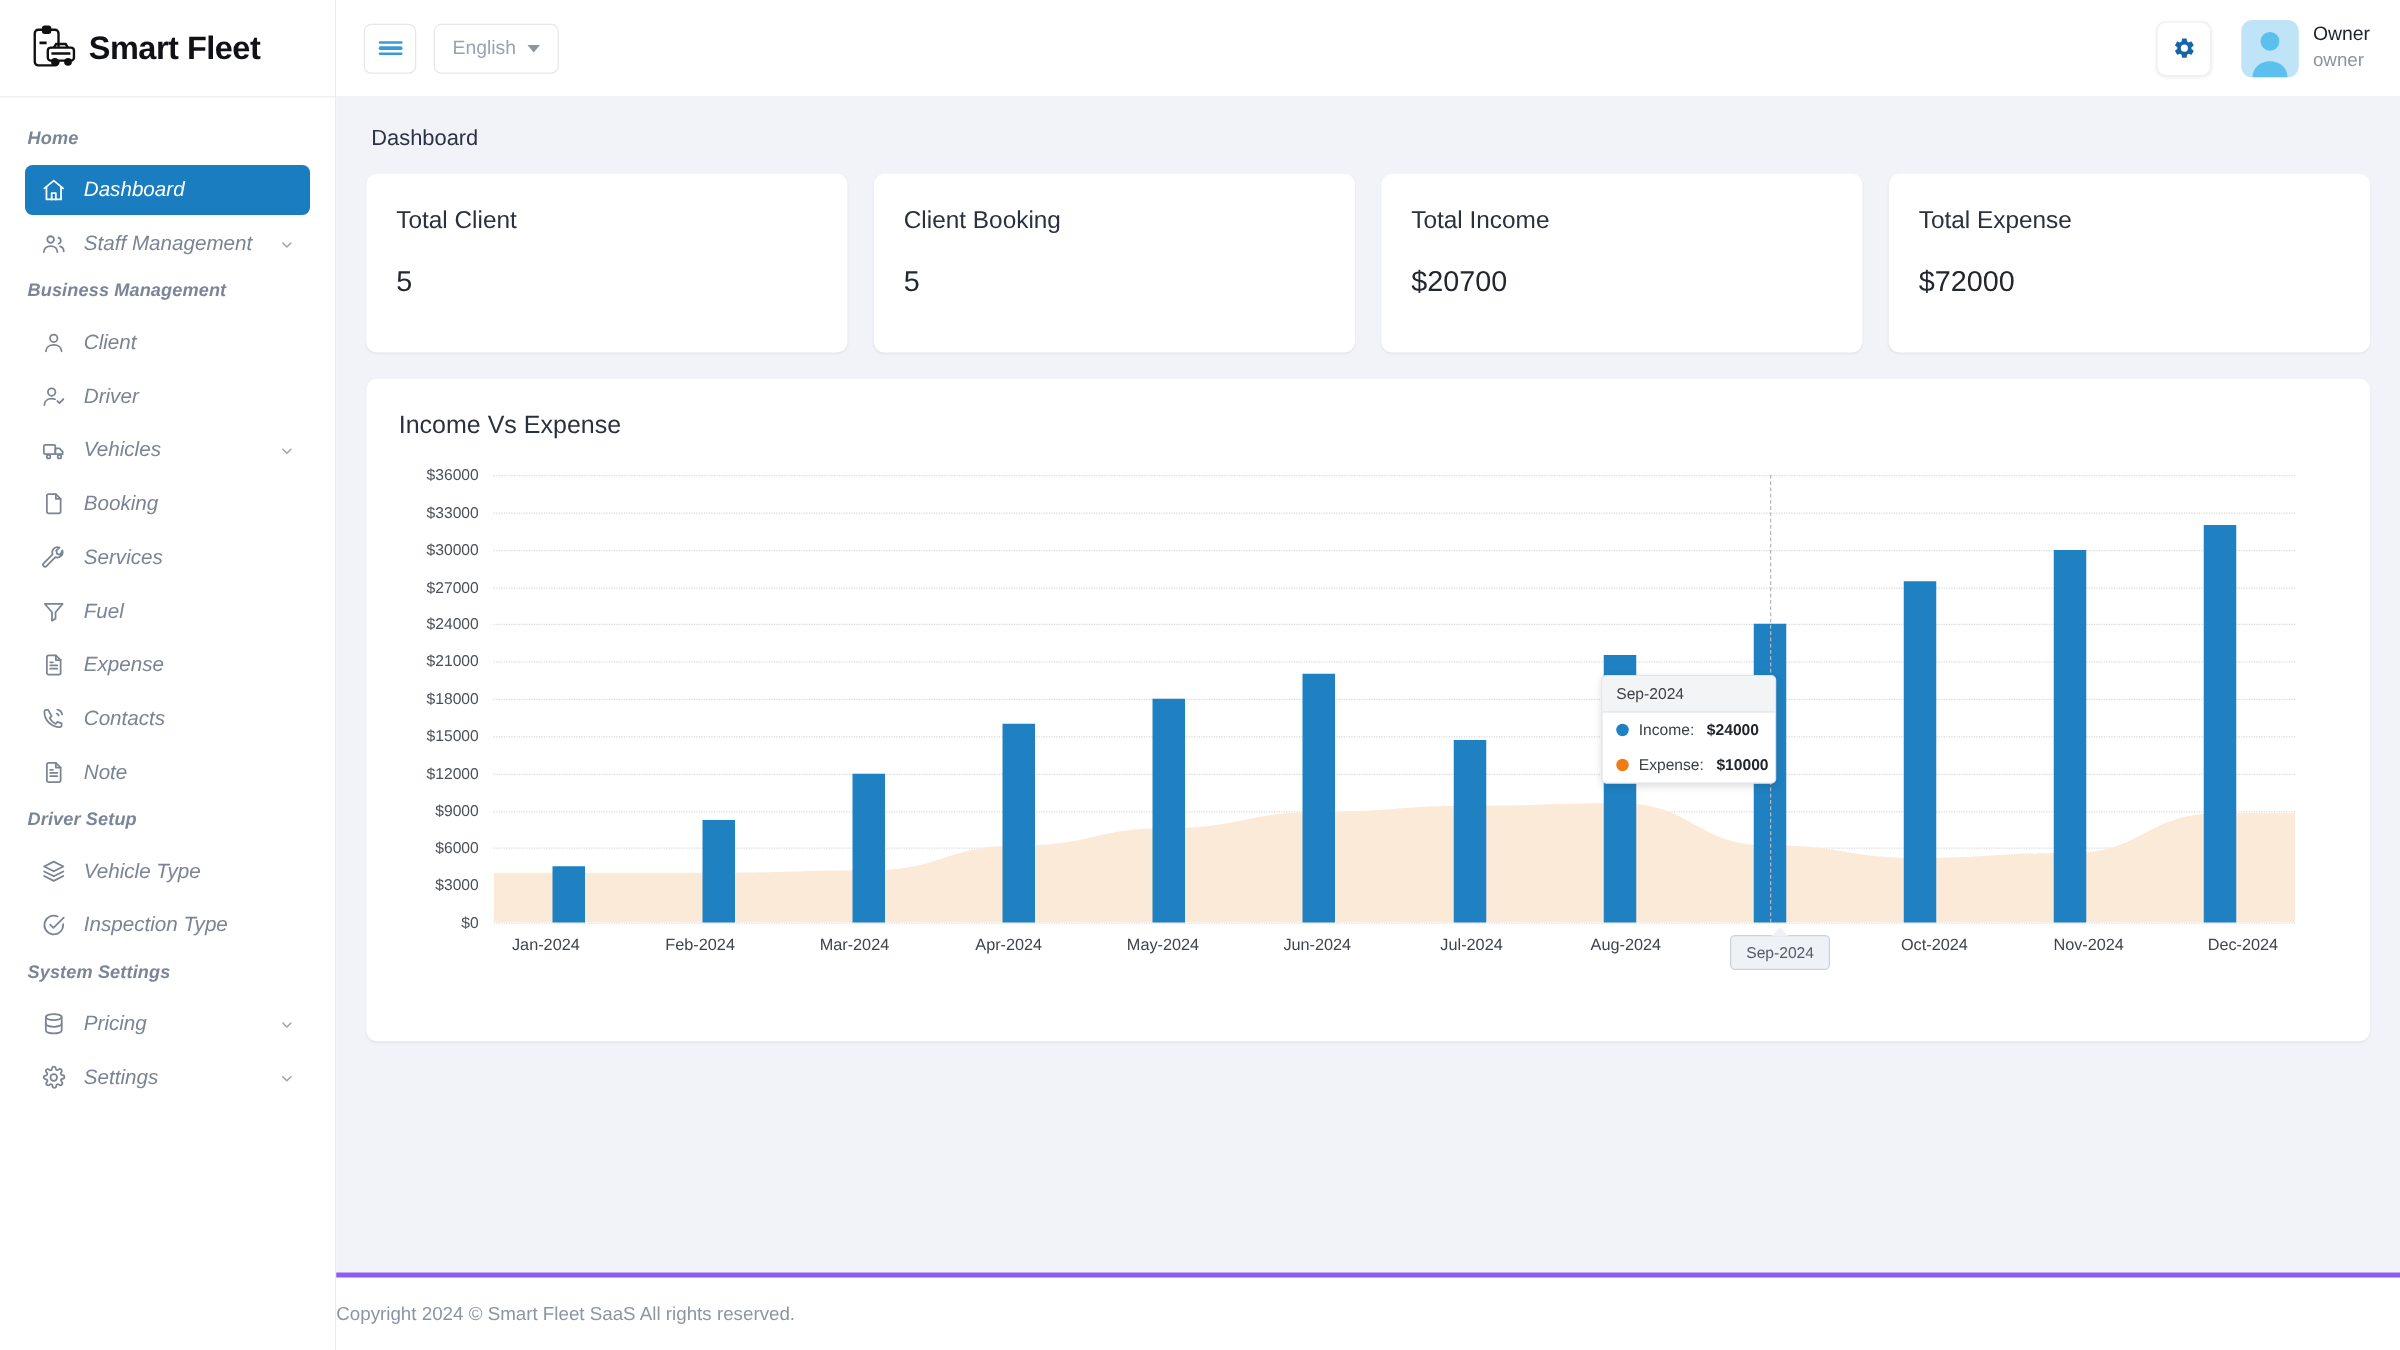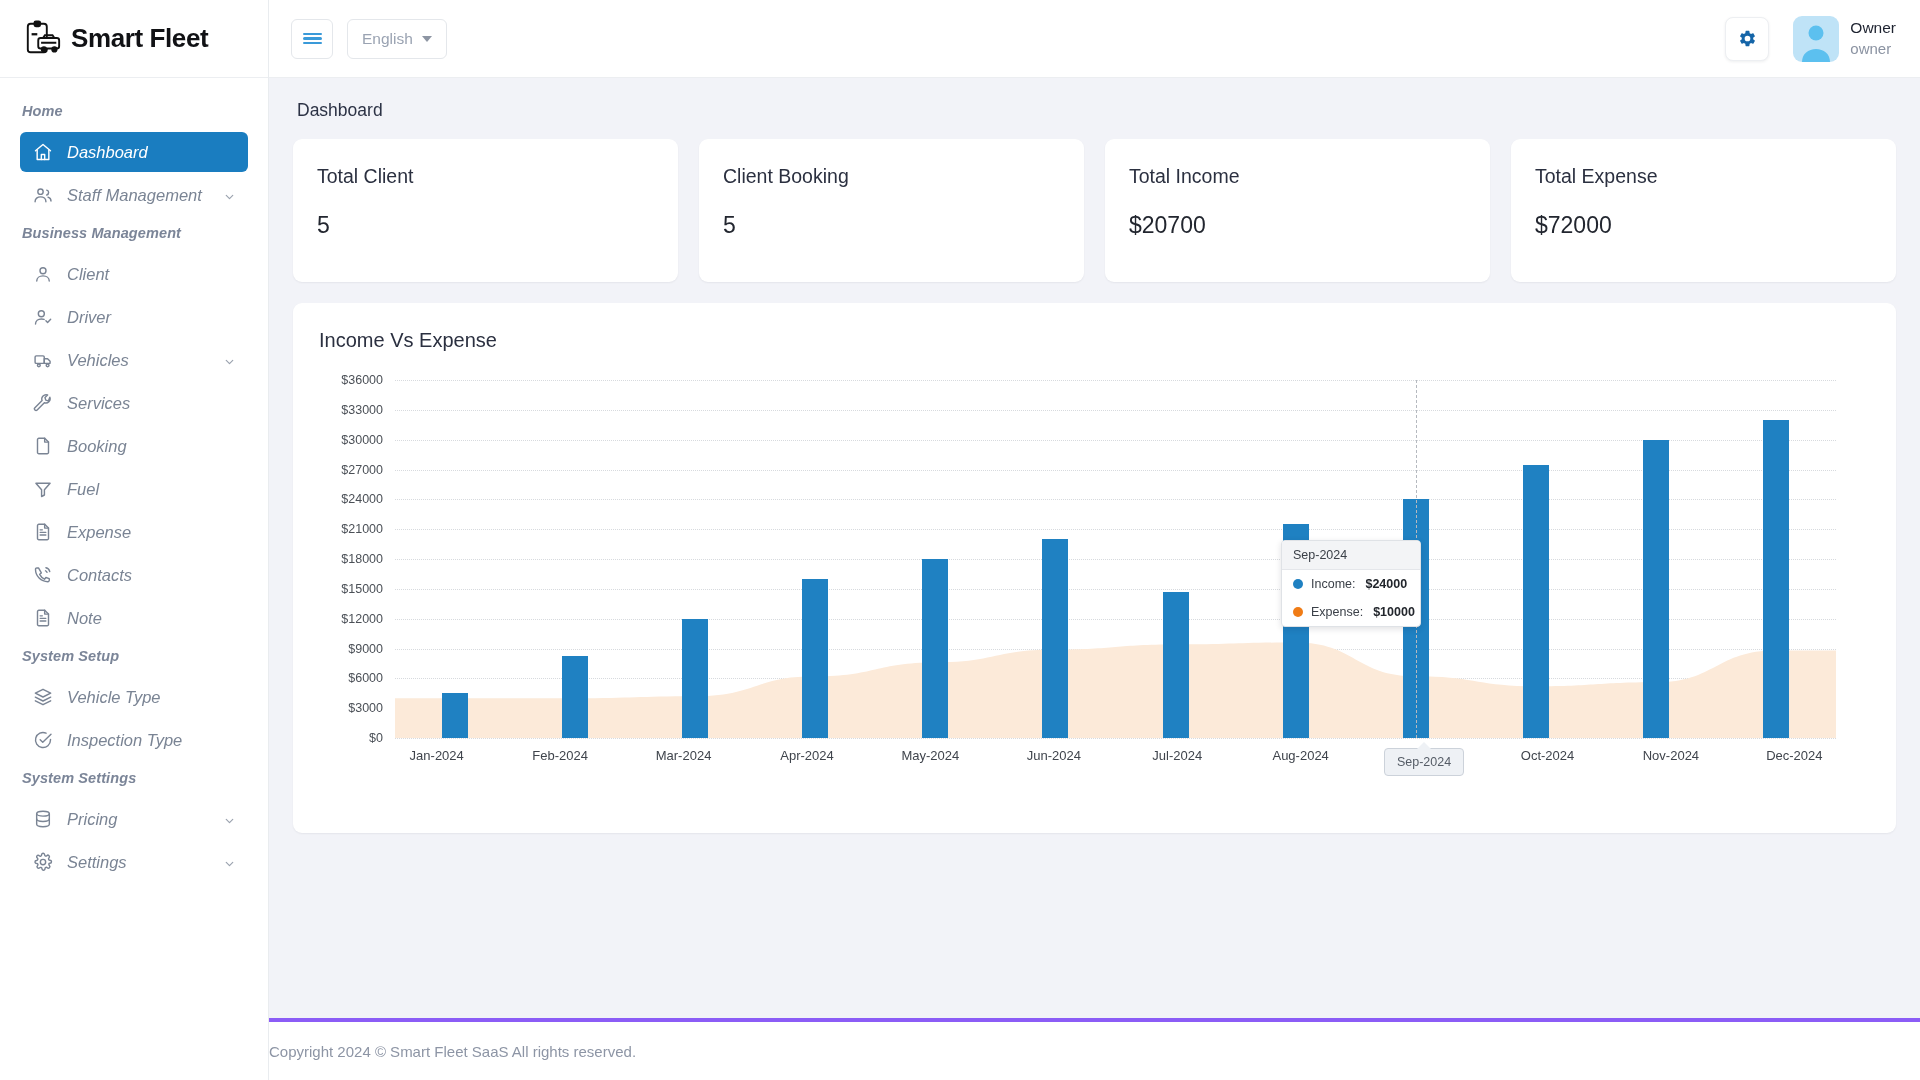--- a/index.html
+++ b/index.html
@@ -273,33 +273,33 @@
             </svg>
           </span>
           <span>Vehicles</span>
           <span class="chev"><svg viewBox="0 0 24 24" fill="none" stroke="currentColor" stroke-width="2.2" stroke-linecap="round" stroke-linejoin="round">
               <path d="M6 9l6 6 6-6"></path>
             </svg></span>
         </div>
         <div class="nav-item">
           <span class="ic">
             <svg viewBox="0 0 24 24" fill="none" stroke="currentColor" stroke-width="1.7" stroke-linecap="round" stroke-linejoin="round">
-              <path d="M20.2 5.1a5.1 5.1 0 01-6.6 6.6L5 20.3a1.9 1.9 0 01-2.7-2.7l8.6-8.6a5.1 5.1 0 016.6-6.6l-3.1 3.1.9 3.1 3.1.9z"></path>
-            </svg>
-          </span>
-          <span>Services</span>
-        </div>
-        <div class="nav-item">
-          <span class="ic">
-            <svg viewBox="0 0 24 24" fill="none" stroke="currentColor" stroke-width="1.7" stroke-linecap="round" stroke-linejoin="round">
               <path d="M14 2.7H7a1.6 1.6 0 00-1.6 1.6v15.4A1.6 1.6 0 007 21.3h10a1.6 1.6 0 001.6-1.6V7.3z"></path>
               <path d="M14 2.7v4.6h4.6"></path>
             </svg>
           </span>
           <span>Booking</span>
+        </div>
+        <div class="nav-item">
+          <span class="ic">
+            <svg viewBox="0 0 24 24" fill="none" stroke="currentColor" stroke-width="1.7" stroke-linecap="round" stroke-linejoin="round">
+              <path d="M20.2 5.1a5.1 5.1 0 01-6.6 6.6L5 20.3a1.9 1.9 0 01-2.7-2.7l8.6-8.6a5.1 5.1 0 016.6-6.6l-3.1 3.1.9 3.1 3.1.9z"></path>
+            </svg>
+          </span>
+          <span>Services</span>
         </div>
         <div class="nav-item">
           <span class="ic">
             <svg viewBox="0 0 24 24" fill="none" stroke="currentColor" stroke-width="1.7" stroke-linecap="round" stroke-linejoin="round">
               <path d="M3.5 5h17l-6.8 8v6.2l-3.4 1.8V13z"></path>
             </svg>
           </span>
           <span>Fuel</span>
         </div>
         <div class="nav-item">
@@ -324,21 +324,21 @@
         <div class="nav-item">
           <span class="ic">
             <svg viewBox="0 0 24 24" fill="none" stroke="currentColor" stroke-width="1.7" stroke-linecap="round" stroke-linejoin="round">
               <path d="M14 2.7H7a1.6 1.6 0 00-1.6 1.6v15.4A1.6 1.6 0 007 21.3h10a1.6 1.6 0 001.6-1.6V7.3z"></path>
               <path d="M14 2.7v4.6h4.6"></path>
               <path d="M8.6 12.4h6.8M8.6 15.5h6.8M8.6 9.4h2.6"></path>
             </svg>
           </span>
           <span>Note</span>
         </div>
-        <div class="nav-section">System Setup</div>
+        <div class="nav-section">Driver Setup</div>
         <div class="nav-item">
           <span class="ic">
             <svg viewBox="0 0 24 24" fill="none" stroke="currentColor" stroke-width="1.7" stroke-linecap="round" stroke-linejoin="round">
               <path d="M12 2.8l9.2 4.6L12 12 2.8 7.4z"></path>
               <path d="M2.8 12.2L12 16.8l9.2-4.6"></path>
               <path d="M2.8 16.6L12 21.2l9.2-4.6"></path>
             </svg>
           </span>
           <span>Vehicle Type</span>
         </div>

